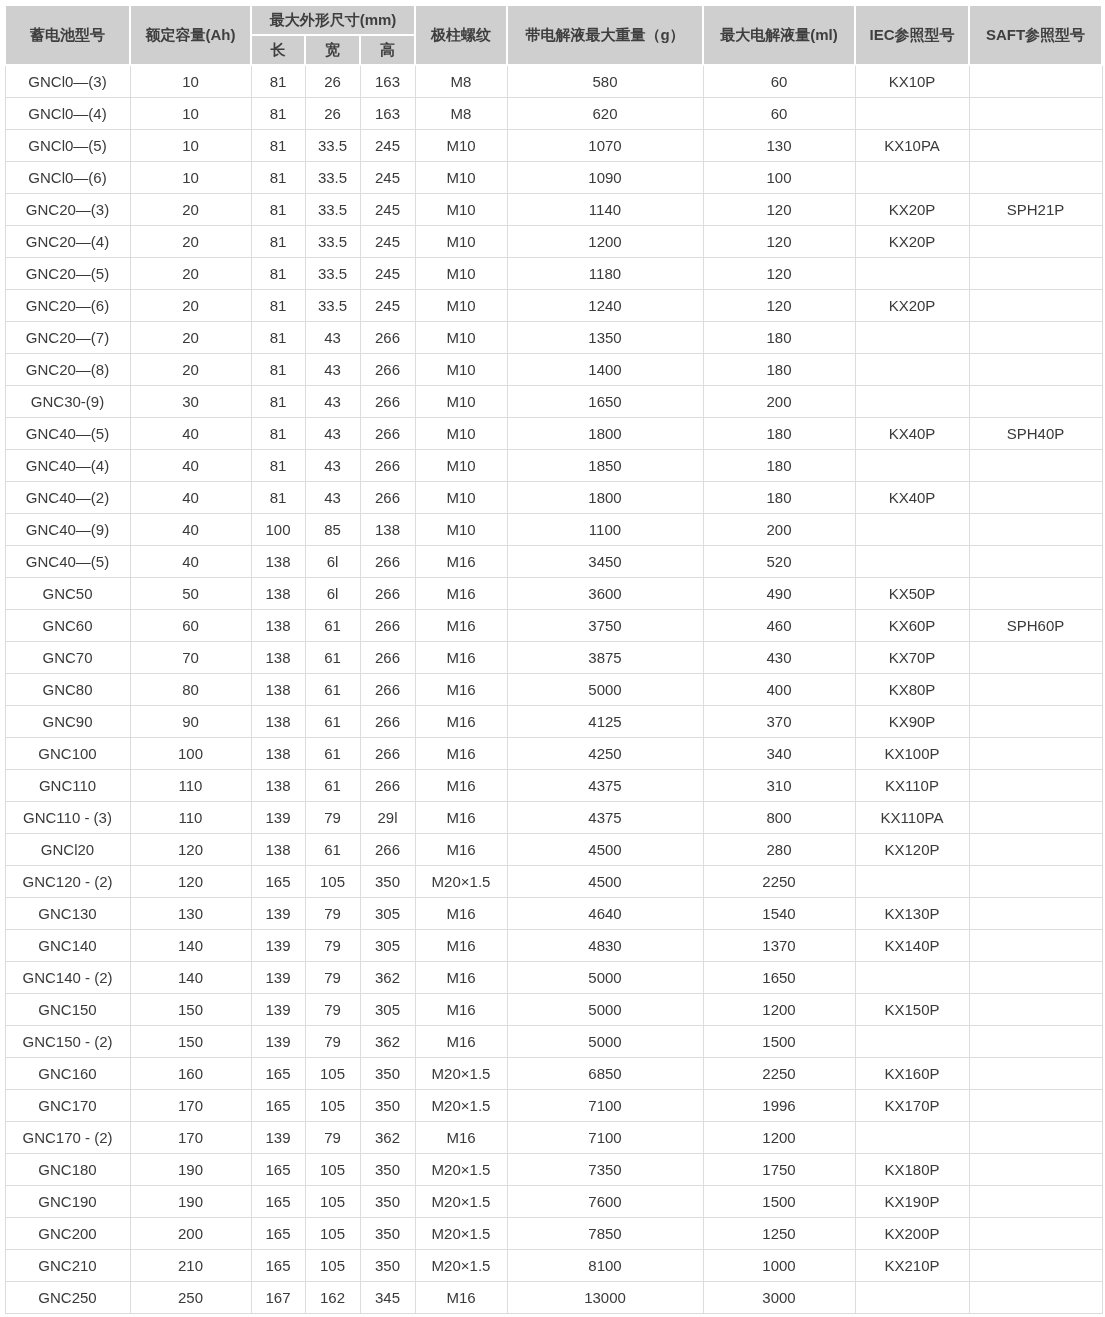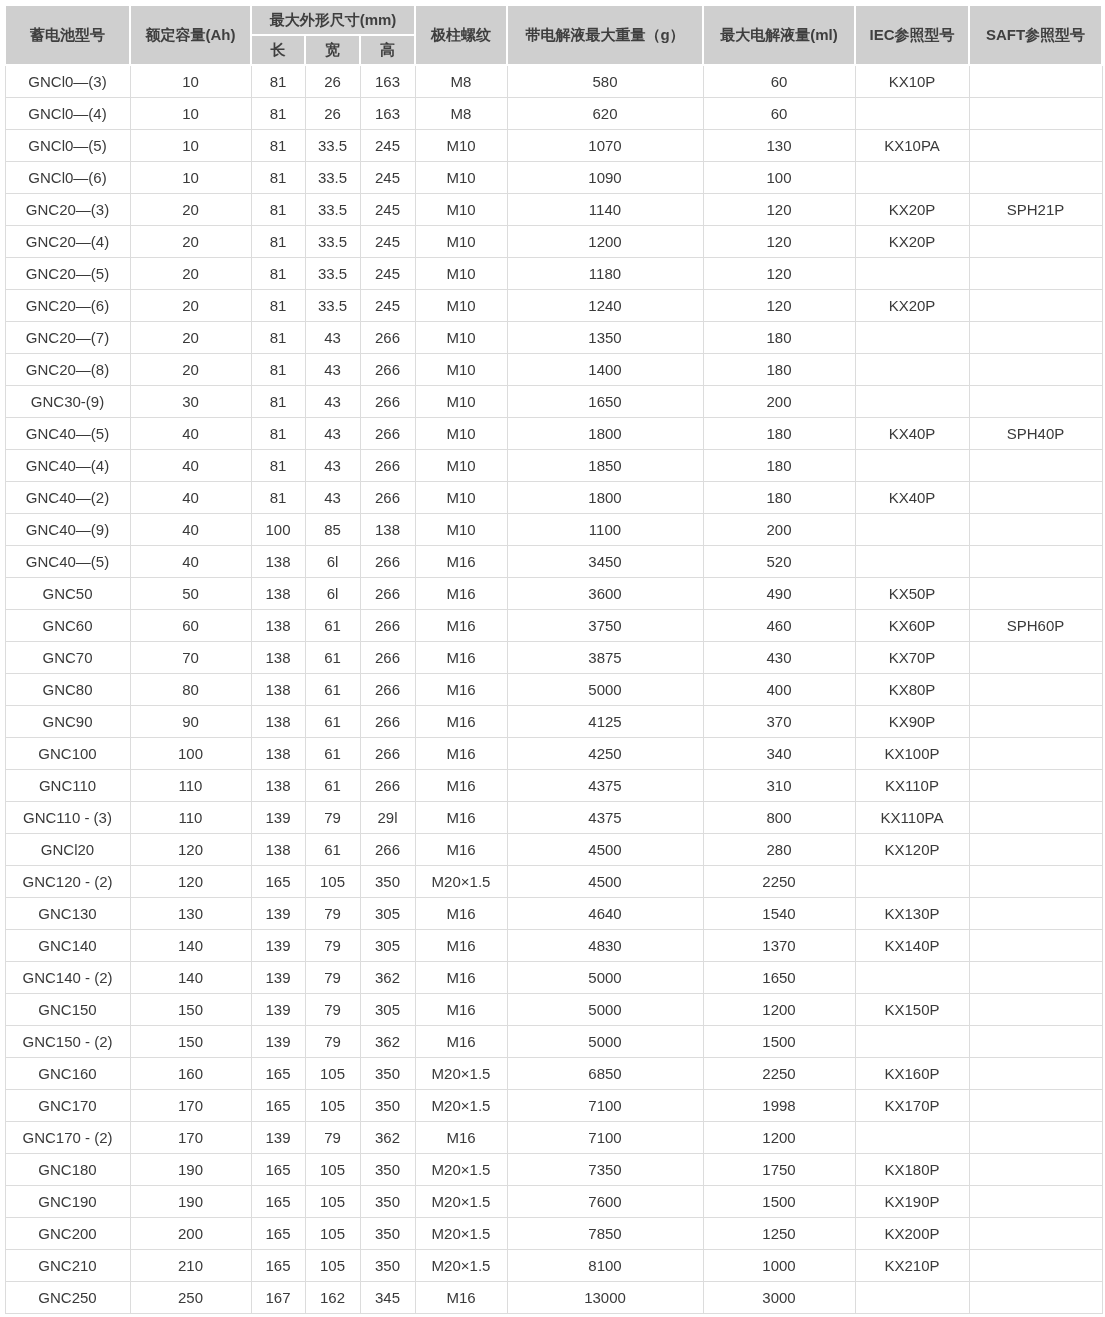--- a/index.html
+++ b/index.html
@@ -466,21 +466,21 @@
           <td></td>
         </tr>
         <tr>
           <td>GNC170</td>
           <td>170</td>
           <td>165</td>
           <td>105</td>
           <td>350</td>
           <td>M20×1.5</td>
           <td>7100</td>
-          <td>1998</td>
+          <td>1996</td>
           <td>KX170P</td>
           <td></td>
         </tr>
         <tr>
           <td>GNC170 - (2)</td>
           <td>170</td>
           <td>139</td>
           <td>79</td>
           <td>362</td>
           <td>M16</td>

